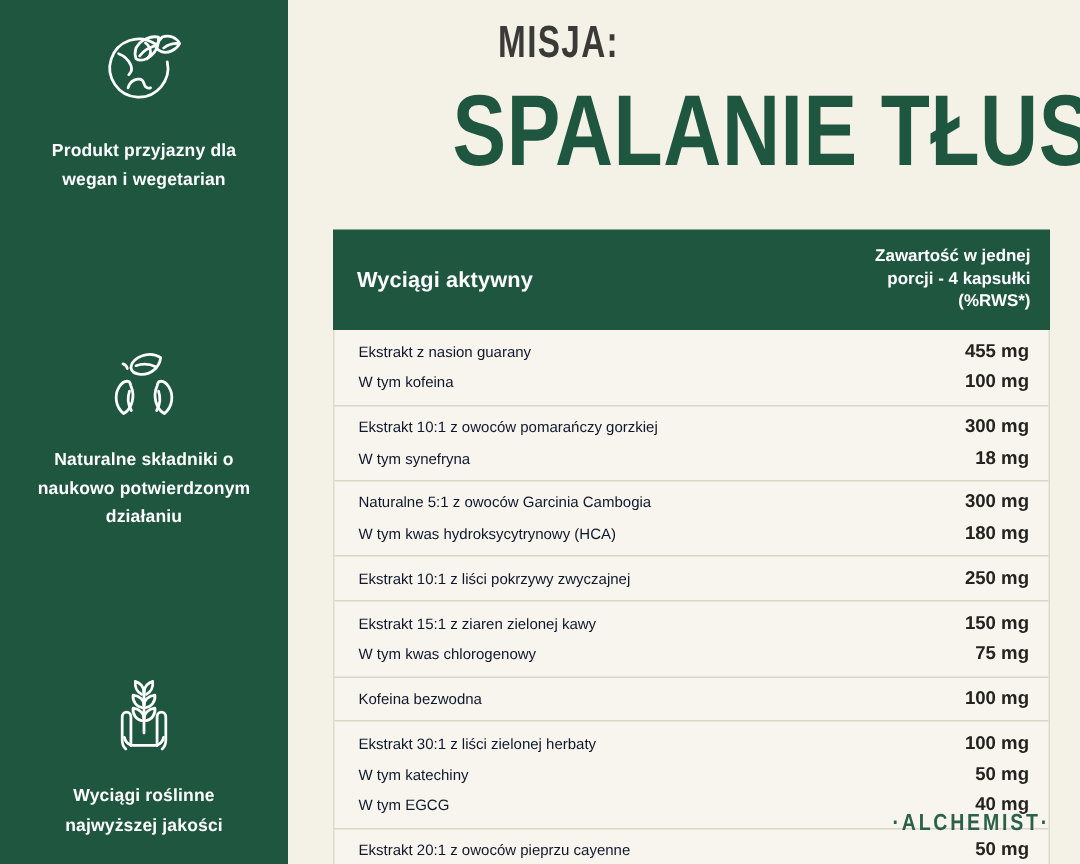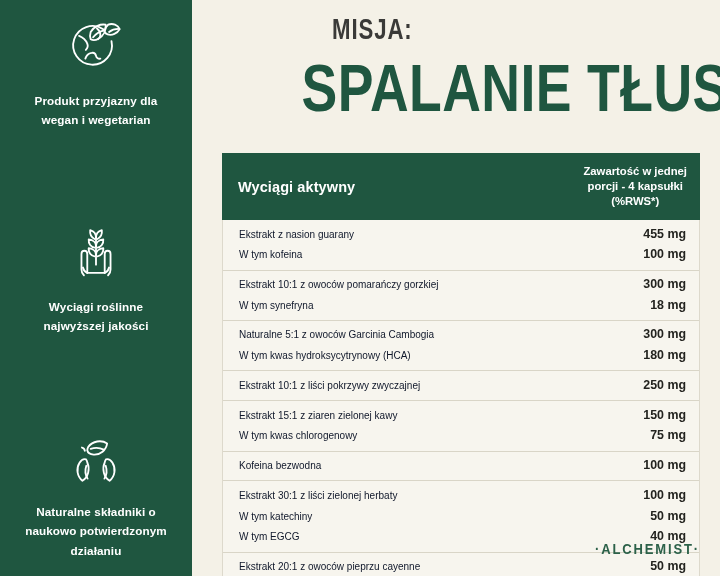--- a/index.html
+++ b/index.html
@@ -71,21 +71,21 @@
     background: #1f5640;
     display: flex; align-items: center; justify-content: space-between;
     padding: 11px 13px 11px 16px;
     min-height: 58px;
   }
   .t-head-left {
     color: #ffffff; font-size: 14.5px; font-weight: bold; letter-spacing: .1px;
   }
   .t-head-right {
     color: #ffffff; font-size: 11.3px; font-weight: bold;
-    text-align: center; line-height: 1.33; white-space: pre-line;
+    text-align: right; line-height: 1.33; white-space: pre-line;
   }
   .t-body { background: #f7f5ee; border: 1px solid #ddd9cc; border-top: none; }
   .t-group { border-top: 1px solid #d9d5c7; padding: 4px 0; }
   .t-group:first-child { border-top: none; }
   .t-row { display: flex; align-items: baseline; padding: 1.5px 13px 1.5px 16px; }
   .t-name { flex: 1; color: #0f172a; font-size: 10px; line-height: 1.43; }
   .t-val {
     color: #23231f; font-size: 12.4px; font-weight: bold;
     line-height: 1.43; text-align: left; white-space: nowrap; padding-left: 10px;
   }
@@ -117,20 +117,37 @@
           <path d="M21 44c1-3.5 3.5-5.5 6.5-6 2.5-.5 4 1 4.5 3 .5 2.5 2.5 3.5 4.5 3"></path>
           <path d="M33 13c2 1.5 3.5 4 3.5 6.5 0 2-1 3.5-2.5 4.5"></path>
           <path d="M26.5 16.5c3.5-6 10-8.5 15.5-7.5.5 5.5-2 11.5-7.5 14.5-3 1.7-6 1.7-8 .5-.8-2.3-.8-5 0-7.5z"></path>
           <path d="M29 22c2.5-3.5 6.5-6 10.5-7"></path>
           <path d="M44.5 9c5-2 10 .5 12 4.5-2.5 4.5-8 7-12.5 5.5-2-.7-3.2-2-3.5-3.5.8-2.8 2.2-5 4-6.5z"></path>
           <path d="M45.5 16.5c2.5-2 6-3.2 9.5-3.2"></path>
         </svg>
       </span>
       <div class="feature-label">Produkt przyjazny dla
 wegan i wegetarian</div>
+    </div>
+
+    <div class="feature">
+      <span class="feature-icon">
+        <svg viewBox="0 0 64 64" fill="none" stroke="#ffffff" stroke-width="1.9" stroke-linecap="round" stroke-linejoin="round">
+          <path d="M24 20.5c4.5-6 13.5-7.5 19.5-3.5-1 7-7 12-14 11.5-3.5-.3-6-2-6.5-4.5.1-1.3.5-2.5 1-3.5z"></path>
+          <path d="M26.5 22.5c4.5-1.5 9.5-1.2 13.5.8"></path>
+          <path d="M20.5 24.5c-.3-1.8-1.5-3-3-3.3"></path>
+          <path d="M23 36.5c3 6.8 1 15.5-5 19-5.5-4.5-6.8-12.5-3-18.5 1.9-3 4.5-4.3 6.8-3.5 .6.8 1 1.9 1.2 3z"></path>
+          <path d="M22 40c-1.5 4.5-1 9.5 1.3 13.3"></path>
+          <path d="M41 36.5c-3 6.8-1 15.5 5 19 5.5-4.5 6.8-12.5 3-18.5-1.9-3-4.5-4.3-6.8-3.5-.6.8-1 1.9-1.2 3z"></path>
+          <path d="M42 40c1.5 4.5 1 9.5-1.3 13.3"></path>
+        </svg>
+      </span>
+      <div class="feature-label">Naturalne składniki o
+naukowo potwierdzonym
+działaniu</div>
     </div>
 
     <div class="feature">
       <span class="feature-icon">
         <svg viewBox="0 0 64 64" fill="none" stroke="#ffffff" stroke-width="1.9" stroke-linecap="round" stroke-linejoin="round">
           <path d="M32 44V14"></path>
           <path d="M32 16c0-3.5 2.5-6.5 6-7.5.5 4-1.5 7.5-4.5 9"></path>
           <path d="M32 16c0-3.5-2.5-6.5-6-7.5-.5 4 1.5 7.5 4.5 9"></path>
           <path d="M32 25c0-3.5 3-6.5 7.5-7 .5 4.5-2.5 8-6 8.5"></path>
           <path d="M32 25c0-3.5-3-6.5-7.5-7-.5 4.5 2.5 8 6 8.5"></path>
@@ -140,37 +157,20 @@
           <path d="M23 52.5c-2.5-1-4-3-4.5-5.5"></path>
           <path d="M41 52.5V33c0-2 1.3-3.3 3-3.3S47 31 47 33v16c0 2.5-.8 4.5-2.5 6"></path>
           <path d="M41 52.5c2.5-1 4-3 4.5-5.5"></path>
           <path d="M23 52.5h18"></path>
         </svg>
       </span>
       <div class="feature-label">Wyciągi roślinne
 najwyższej jakości</div>
     </div>
 
-    <div class="feature">
-      <span class="feature-icon">
-        <svg viewBox="0 0 64 64" fill="none" stroke="#ffffff" stroke-width="1.9" stroke-linecap="round" stroke-linejoin="round">
-          <path d="M24 20.5c4.5-6 13.5-7.5 19.5-3.5-1 7-7 12-14 11.5-3.5-.3-6-2-6.5-4.5.1-1.3.5-2.5 1-3.5z"></path>
-          <path d="M26.5 22.5c4.5-1.5 9.5-1.2 13.5.8"></path>
-          <path d="M20.5 24.5c-.3-1.8-1.5-3-3-3.3"></path>
-          <path d="M23 36.5c3 6.8 1 15.5-5 19-5.5-4.5-6.8-12.5-3-18.5 1.9-3 4.5-4.3 6.8-3.5 .6.8 1 1.9 1.2 3z"></path>
-          <path d="M22 40c-1.5 4.5-1 9.5 1.3 13.3"></path>
-          <path d="M41 36.5c-3 6.8-1 15.5 5 19 5.5-4.5 6.8-12.5 3-18.5-1.9-3-4.5-4.3-6.8-3.5-.6.8-1 1.9-1.2 3z"></path>
-          <path d="M42 40c1.5 4.5 1 9.5-1.3 13.3"></path>
-        </svg>
-      </span>
-      <div class="feature-label">Naturalne składniki o
-naukowo potwierdzonym
-działaniu</div>
-    </div>
-
   </aside>
 
   <header class="header">
     <div class="kicker">MISJA:</div>
     <h1 class="title">SPALANIE TŁUSZCZU</h1>
   </header>
 
   <section class="table-wrap">
     <div class="t-head">
       <div class="t-head-left">Wyciągi aktywny</div>

